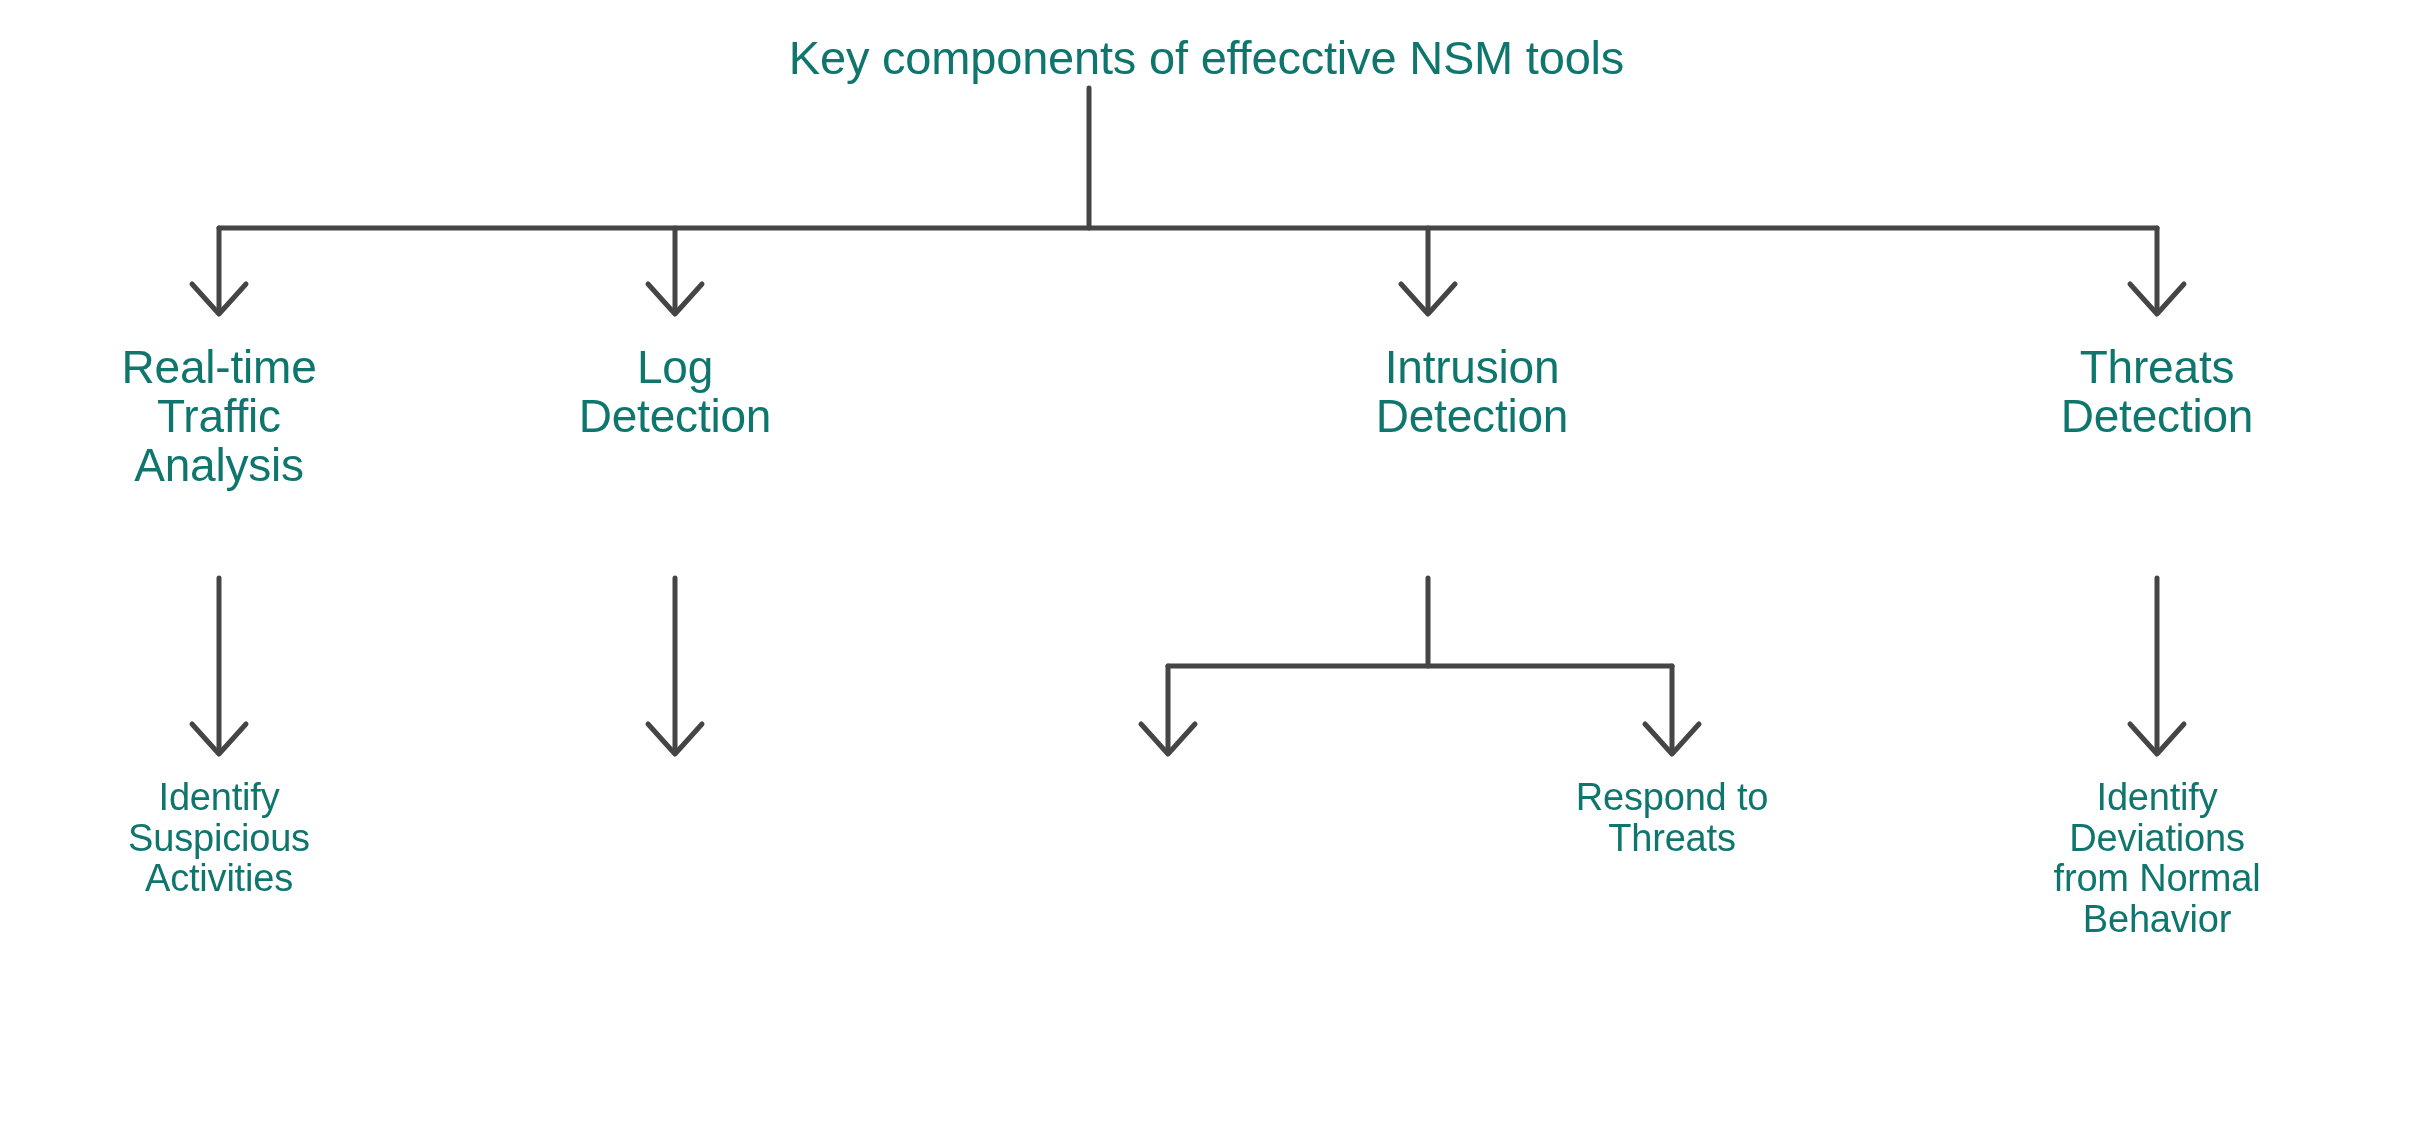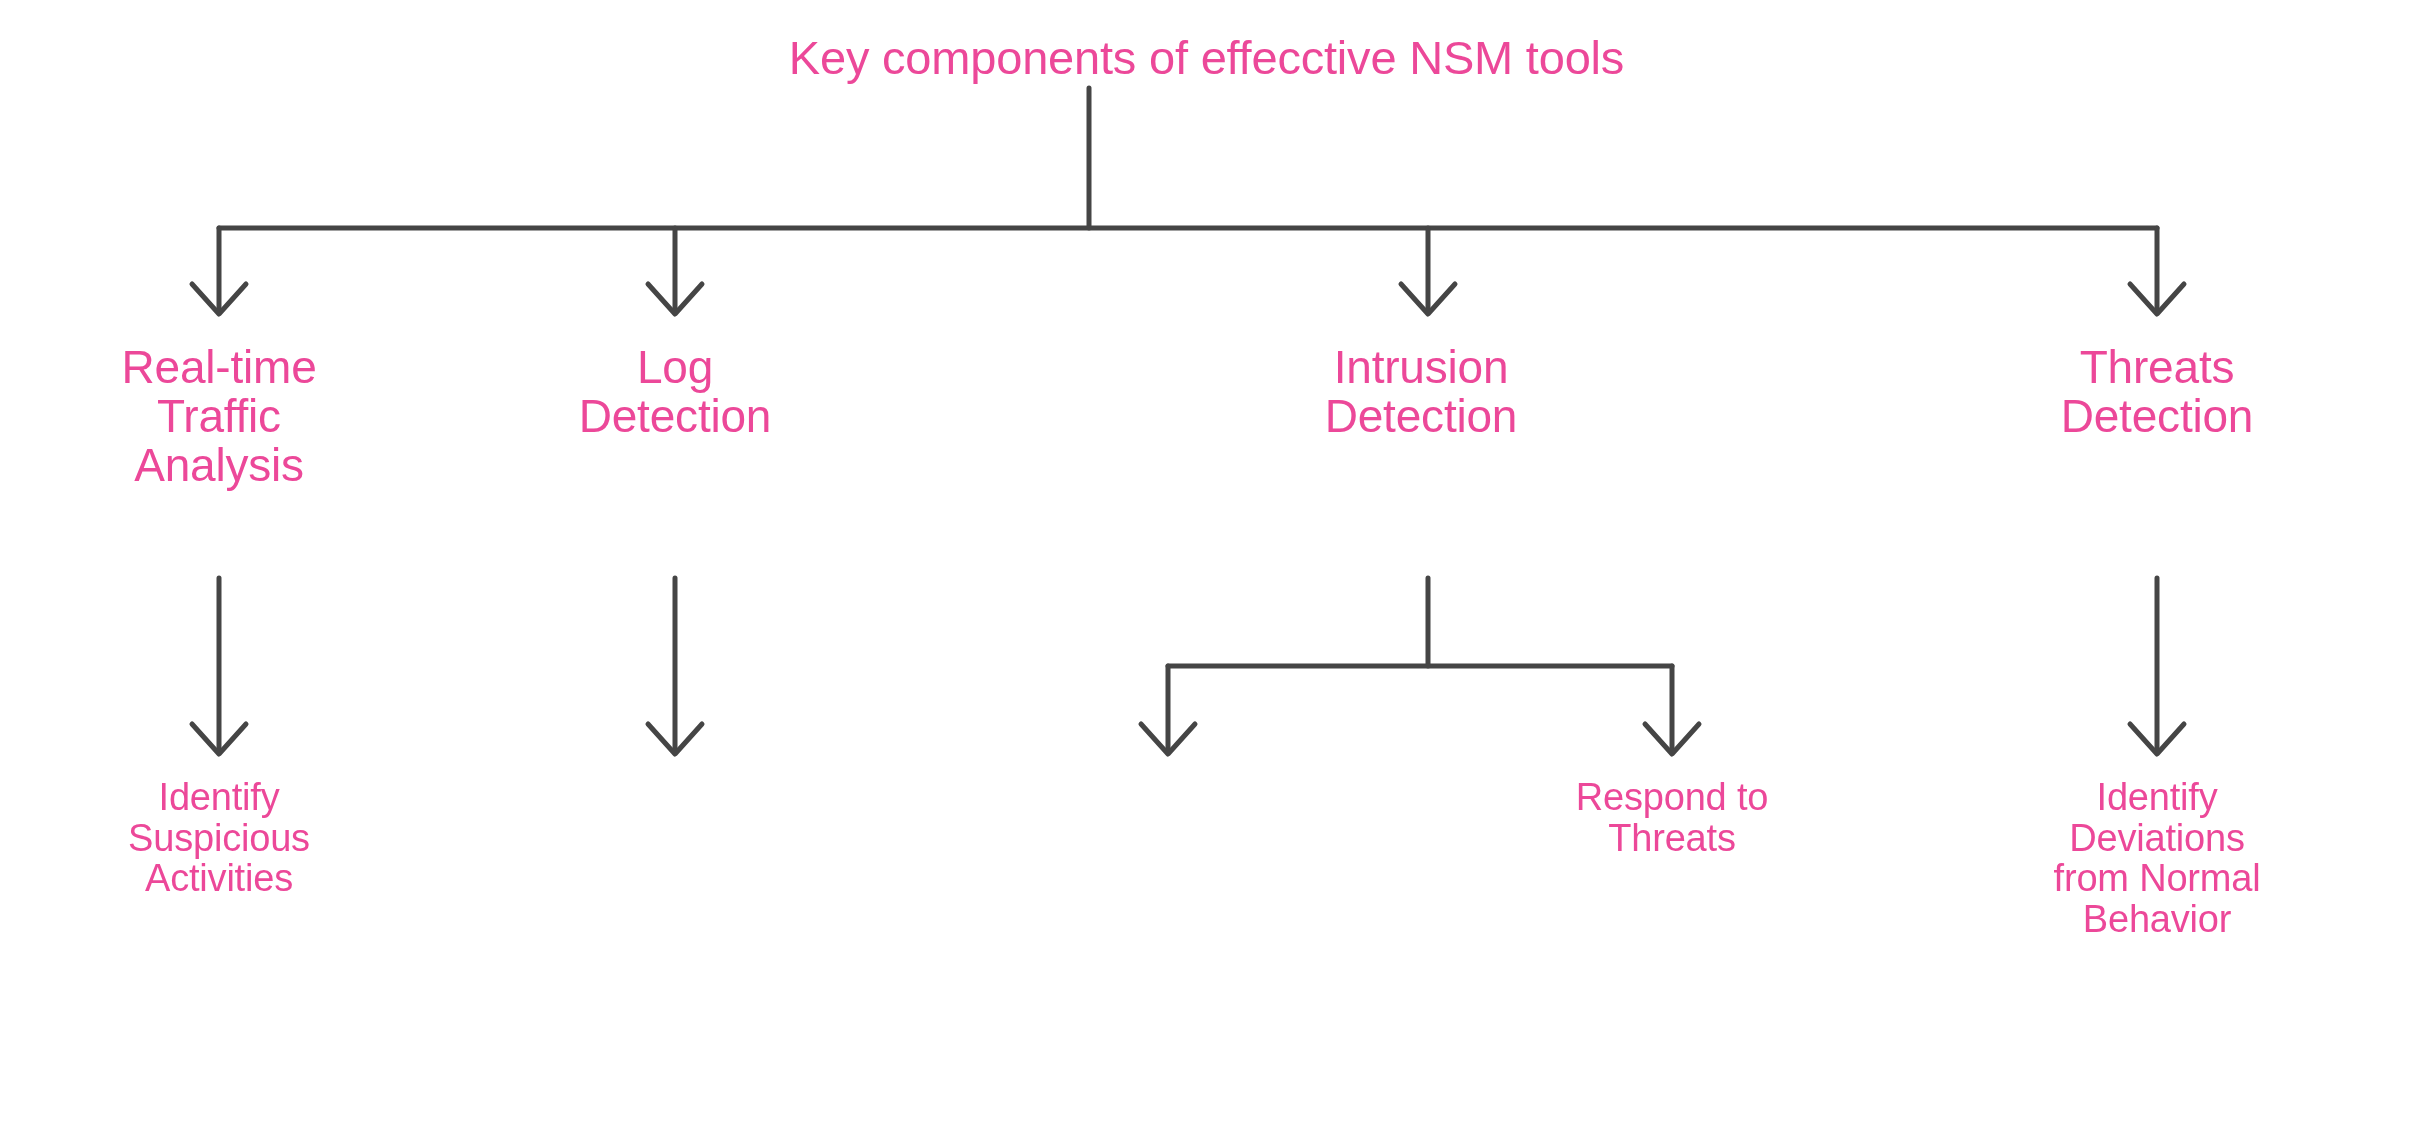--- a/index.html
+++ b/index.html
@@ -20,42 +20,42 @@
     position: absolute;
     left: 0;
     top: 0;
     width: 2413px;
     height: 1125px;
     pointer-events: none;
   }
   .node {
     position: absolute;
     text-align: center;
-    color: #ec4899;
+    color: #0f766e;
     line-height: 1.07;
     white-space: pre-line;
     letter-spacing: -0.2px;
   }
   .node-root {
     font-size: 47px;
     left: 0;
     top: 33px;
     width: 2413px;
   }
   .node-mid {
     font-size: 46px;
     top: 343px;
   }
   .node-leaf {
     font-size: 38px;
     top: 777px;
   }
   .col-1 { left: 19px;   width: 400px; }
   .col-2 { left: 475px;  width: 400px; }
-  .col-3 { left: 1221px; width: 400px; }
+  .col-3 { left: 1272px; width: 400px; }
   .col-4 { left: 1957px; width: 400px; }
   .leaf-3a { left: 968px;  width: 400px; }
   .leaf-3b { left: 1472px; width: 400px; }
 </style>
 </head>
 <body>
 
 <div id="canvas">
 
   <svg id="edges" viewBox="0 0 2413 1125" xmlns="http://www.w3.org/2000/svg">

